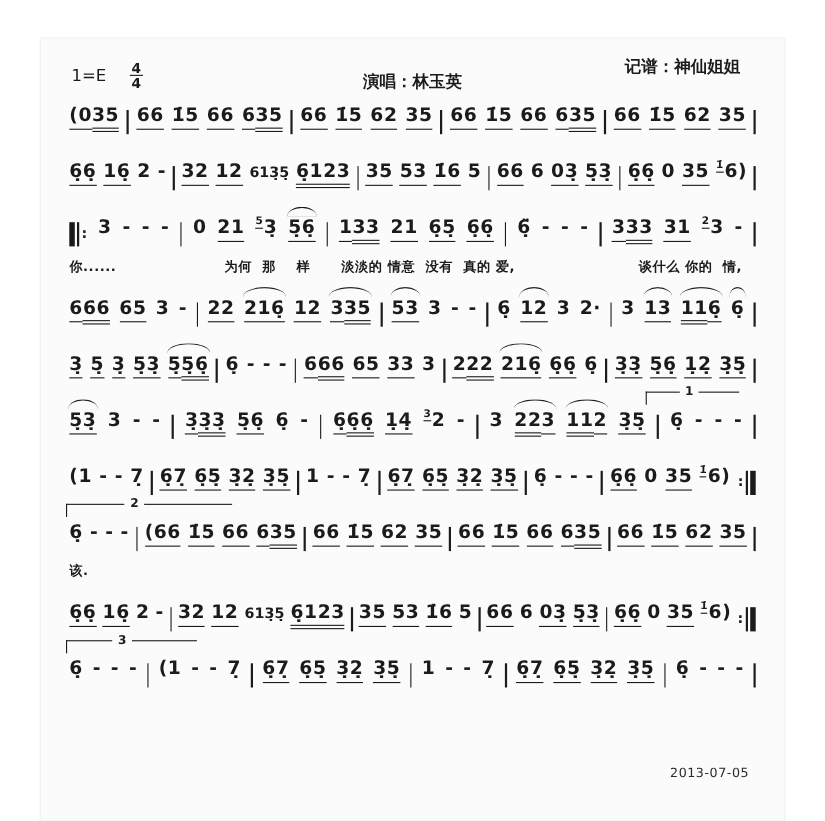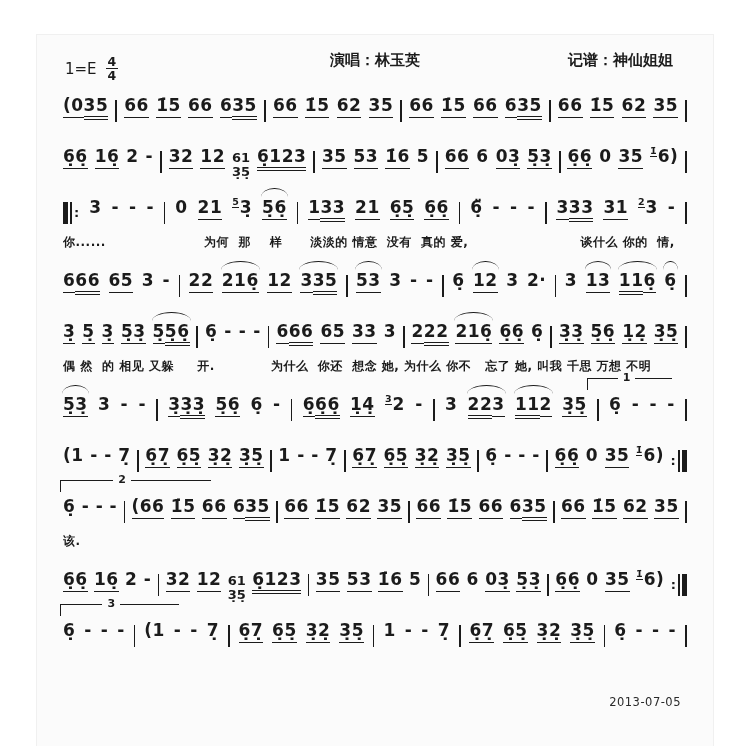--- a/index.html
+++ b/index.html
@@ -12,24 +12,24 @@
     position:absolute;left:37px;top:35px;width:676px;height:711px;
     background:#fbfbfb;box-shadow:0 0 0 1px #f0f0f0;
     padding:12px 26px 0 26px;box-sizing:border-box;overflow:hidden;
   }
   
   .title{
     text-align:center;font-size:30px;font-weight:bold;letter-spacing:3px;
     margin:8px 0 2px 0;
   }
   .meta-row{position:relative;height:30px;margin-top:2px;font-size:15px;font-weight:bold;}
-  .keysig{position:absolute;left:2px;top:6px;font-weight:normal;font-size:15px;display:inline-flex;align-items:center;gap:9px;}
+  .keysig{position:absolute;left:2px;top:6px;font-weight:normal;font-size:15px;display:inline-flex;align-items:center;gap:21px;}
   .frac{display:inline-flex;flex-direction:column;align-items:center;font-size:12.5px;font-weight:bold;line-height:1.05;}
   .frac .top{border-bottom:1.5px solid #1b1b1b;padding:0 2px;}
-  .singer{position:absolute;left:50%;transform:translateX(-50%);top:2px;}
+  .singer{position:absolute;left:50%;transform:translateX(-50%);top:16px;}
   .notator{position:absolute;right:14px;top:2px;}
   
   .score{margin-top:10px;}
   .line-block{margin-bottom:14px;}
   .music-line{
     display:flex;justify-content:space-between;align-items:baseline;
     position:relative;height:31px;font-size:17px;font-weight:bold;white-space:nowrap;
     padding-top:6px;
   }
   .tok{position:relative;display:inline-block;}
@@ -37,21 +37,21 @@
   .u1{border-bottom:1.5px solid #1b1b1b;padding-bottom:2px;}
   .u2{border-bottom:4px double #1b1b1b;padding-bottom:1px;}
   .slur::before{
     content:'';position:absolute;top:-9px;left:-1px;right:-1px;height:8px;
     border-top:1.6px solid #1b1b1b;border-radius:50% 50% 0 0 / 100% 100% 0 0;
   }
   .grace{
     display:inline-block;font-size:9.5px;position:relative;top:-8px;margin-right:1px;
     border-bottom:1px solid #1b1b1b;line-height:1;
   }
-  .stack{display:inline-flex;flex-direction:column;align-items:center;font-size:13px;line-height:1.05;text-align:center;}
+  .stack{display:inline-flex;flex-direction:row;align-items:center;font-size:13px;line-height:1.05;text-align:center;}
   .stack .row{display:block;}
   .bar{display:inline-flex;align-items:center;gap:2.5px;align-self:center;height:24px;}
   .bar i{display:block;}
   .b-thin{width:1.6px;height:22px;background:#1b1b1b;}
   .b-thick{width:4.5px;height:22px;background:#1b1b1b;}
   .b-dots{font-size:13px;font-weight:bold;line-height:1;font-style:normal;}
   .lyrics{
     margin-top:6px;font-size:12px;font-weight:bold;white-space:pre;
     letter-spacing:0.5px;overflow:hidden;height:16px;
   }
@@ -282,21 +282,20 @@
             <i class="b-thin"></i>
           </span>
           <span class="tok"><span class="part u1">3̣3̣</span></span>
           <span class="tok"><span class="part u1">5̣6̣</span></span>
           <span class="tok"><span class="part u1">1̣2̣</span></span>
           <span class="tok"><span class="part u1">3̣5̣</span></span>
           <span class="bar">
             <i class="b-thin"></i>
           </span>
         </div>
-        <div class="lyrics">偶 然  的 相见 又躲     开.            为什么  你还  想念 她, 为什么 你不   忘了 她, 叫我 千思 万想 不明</div>
       </div>
       <div class="line-block">
         <div class="music-line">
           <div class="volta" style="left: 84%; width: 13.5%;">
             <span class="volta-num">1</span>
           </div>
           <span class="tok slur"><span class="part u1">5̣3̣</span></span>
           <span class="tok"><span class="part">3</span></span>
           <span class="tok"><span class="part">-</span></span>
           <span class="tok"><span class="part">-</span></span>

